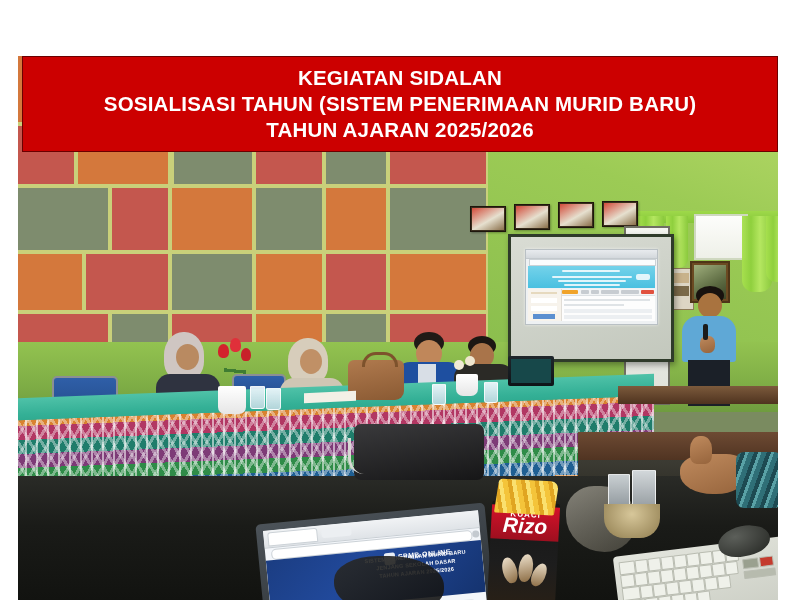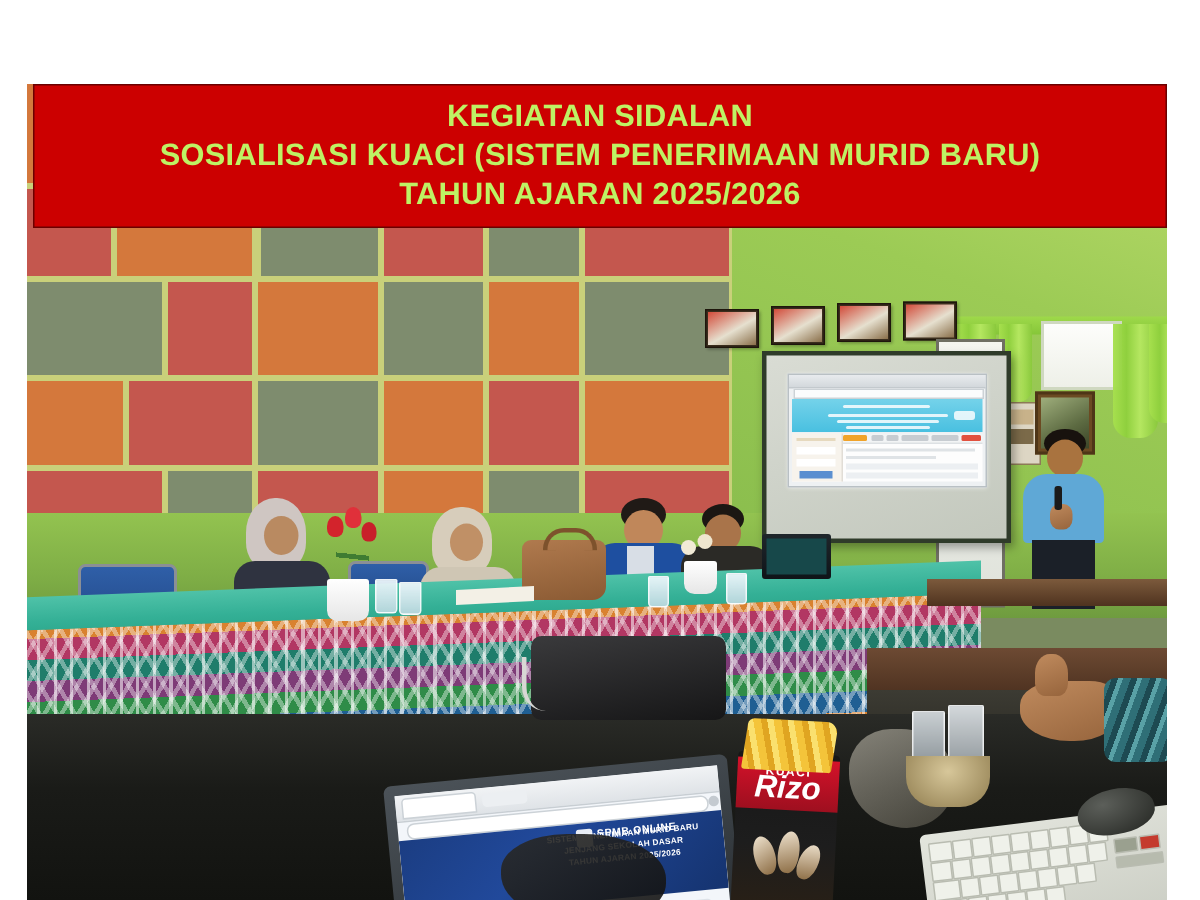--- a/index.html
+++ b/index.html
@@ -370,21 +370,21 @@
     background: #cc0000;
     border: 1px solid #6b0000;
     display: flex;
     flex-direction: column;
     align-items: center;
     justify-content: center;
     box-sizing: border-box;
     z-index: 40;
   }
   #banner .ln {
-    color: #bef264;
+    color: #ffffff;
     font-weight: bold;
     font-size: 20.5px;
     line-height: 26px;
     letter-spacing: .2px;
     white-space: nowrap;
     text-align: center;
   }
 
   
   #urlband {
@@ -694,18 +694,18 @@
     </div>
     <div class="mouse layer"></div>
 
     <div class="layer" style="left:586px; top:448px; width:56px; height:34px; background:
            radial-gradient(ellipse at 50% 30%, #d7c79a, #8f7c4e); border-radius:0 0 20px 20px;"></div>
 
   </div>
 
   <div id="banner">
     <div class="ln">KEGIATAN SIDALAN</div>
-    <div class="ln">SOSIALISASI KUACI (SISTEM PENERIMAAN MURID BARU)</div>
+    <div class="ln">SOSIALISASI TAHUN (SISTEM PENERIMAAN MURID BARU)</div>
     <div class="ln">TAHUN AJARAN 2025/2026</div>
   </div>
 
 
 </div>
 
 </body></html>

